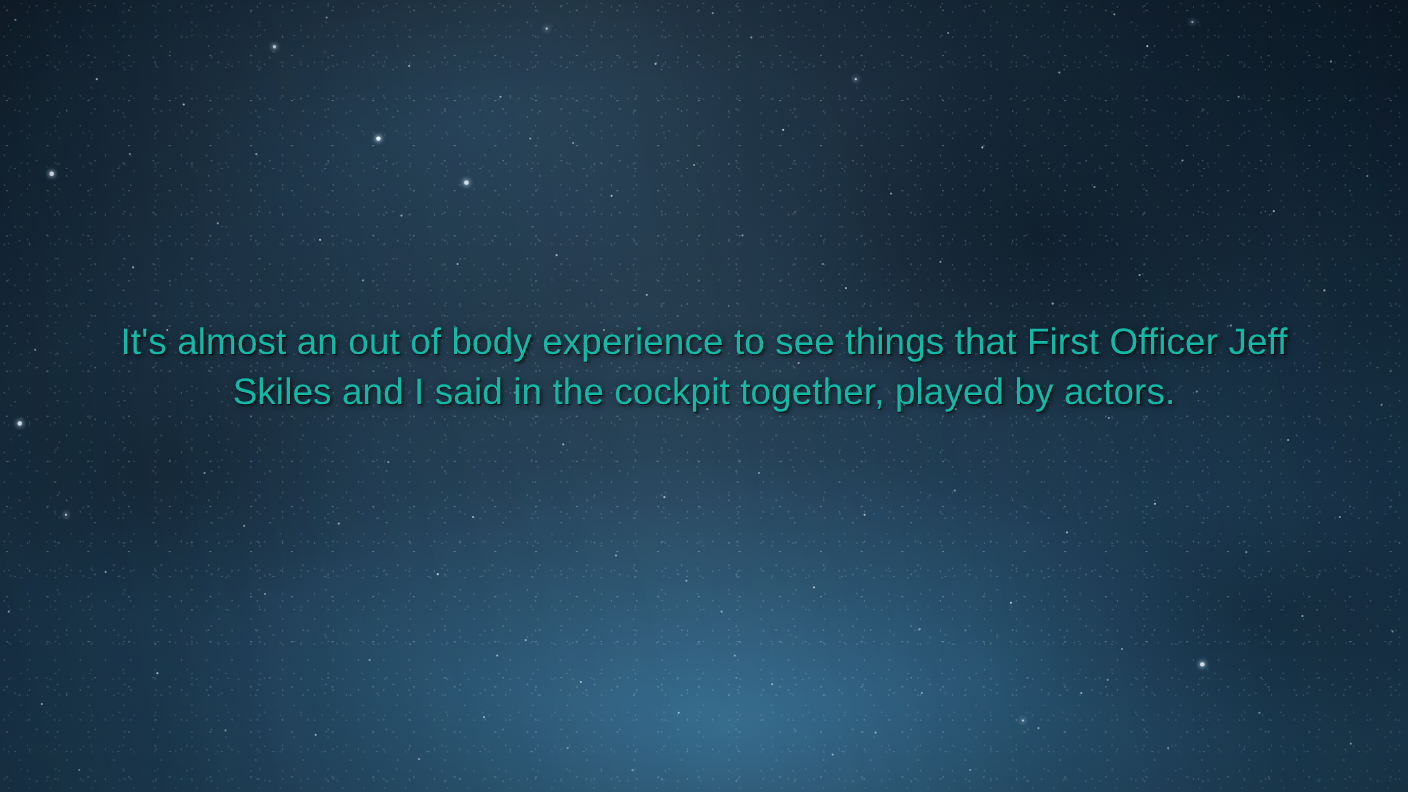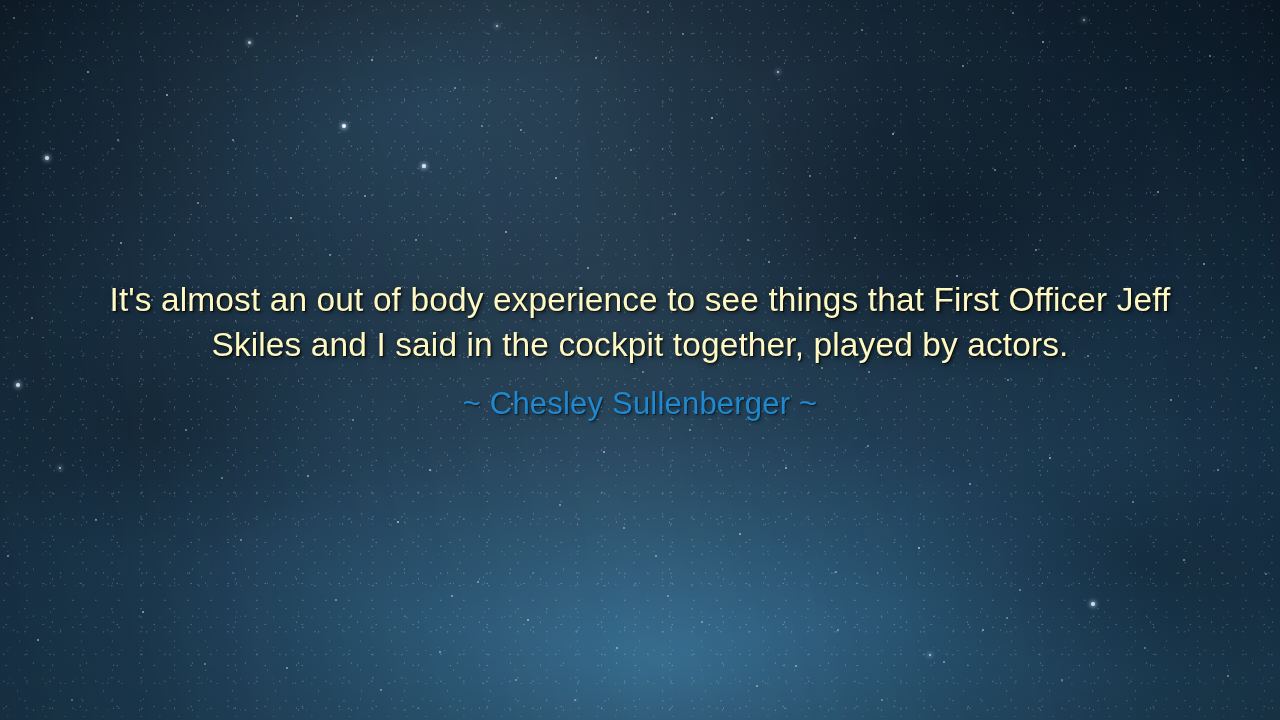--- a/index.html
+++ b/index.html
@@ -133,23 +133,23 @@
     display: flex;
     flex-direction: column;
     align-items: center;
     justify-content: flex-start;
     padding-top: 277px;
     box-sizing: border-box;
   }
 
   #quote-text {
     width: 1088px;
-    margin: 0;
+    margin: 12px;
     text-align: center;
-    color: #fef9c3;
+    color: #14b8a6;
     font-family: "Liberation Sans", sans-serif;
     font-size: 33.5px;
     font-weight: 400;
     line-height: 45px;
     letter-spacing: 0.1px;
     text-shadow:
       1px 1px 0 rgba(0,0,0,0.55),
       2px 2px 3px rgba(0,0,0,0.45),
       0 0 8px rgba(0,0,0,0.30);
     white-space: pre-line;
@@ -303,16 +303,15 @@
       <div class="star" style="left: 117px; top: 139px; width: 2px; height: 2px; opacity: 0.5;"></div>
       <div class="star" style="left: 1006px; top: 617px; width: 2px; height: 2px; opacity: 0.48;"></div>
       <div class="star" style="left: 837px; top: 629px; width: 2px; height: 2px; opacity: 0.48;"></div>
       <div class="star" style="left: 667px; top: 595px; width: 2px; height: 2px; opacity: 0.46;"></div>
       <div class="star" style="left: 515px; top: 679px; width: 2px; height: 2px; opacity: 0.46;"></div>
     </div>
   <div class="vignette"></div>
 
   <div id="text-block">
     <p id="quote-text">It's almost an out of body experience to see things that First Officer Jeff Skiles and I said in the cockpit together, played by actors.</p>
-    <p id="quote-author">~ Chesley Sullenberger ~</p>
   </div>
 
 </div>
 
 </body></html>

